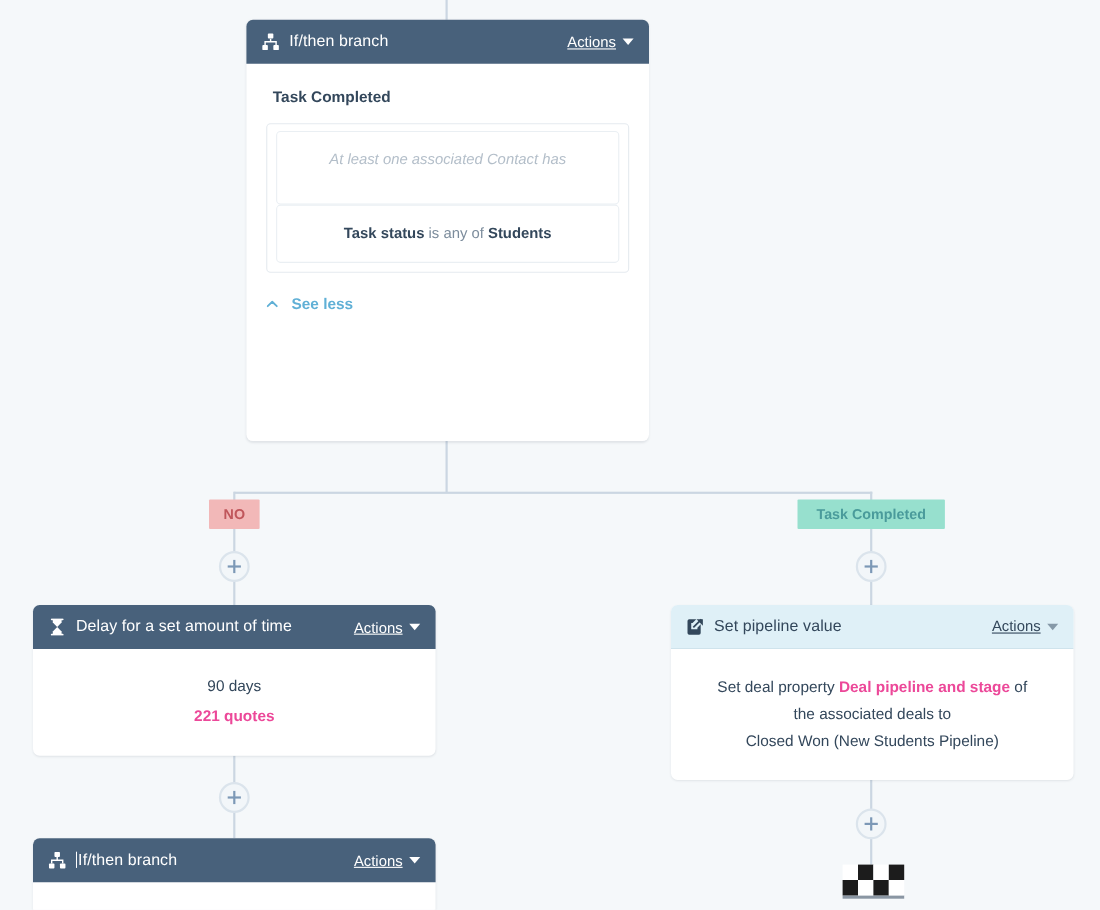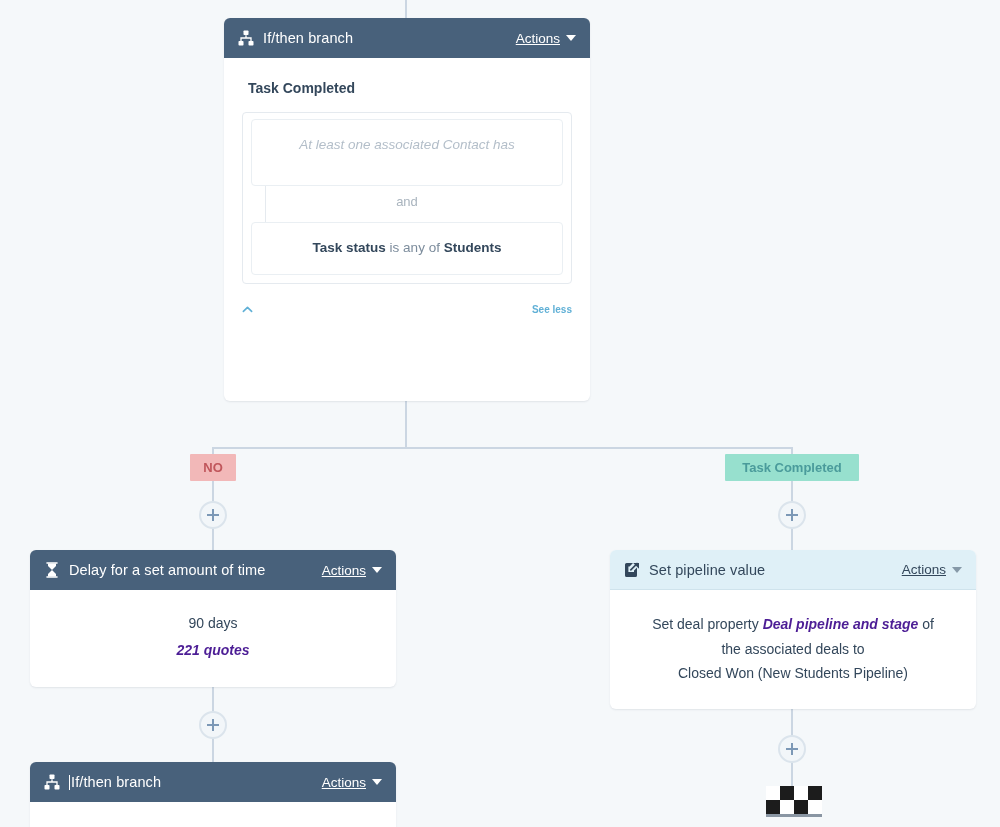--- a/index.html
+++ b/index.html
@@ -177,24 +177,24 @@
     position: absolute;
     left: 14px;
     top: 0;
     bottom: 0;
     width: 1px;
     background: #e5eaef;
   }
   .see-less {
     display: flex;
     align-items: center;
-    justify-content: space-between;
-    gap: 24px;
+    justify-content: flex-start;
+    gap: 12px;
     color: #60b0d6;
-    font-size: 10px;
+    font-size: 14px;
     font-weight: bold;
     margin-top: 20px;
     cursor: pointer;
   }
   .chev-up {
     width: 11px;
     height: 11px;
     display: block;
   }
 
@@ -222,21 +222,21 @@
   }
 
   
   .body-center {
     text-align: center;
     color: #33475b;
     font-size: 14px;
     line-height: 1.8;
     padding-top: 26px;
   }
-  .link-blue { color: #4c1d95; font-style: italic; }
+  .link-blue { color: #ec4899; }
   .link-blue.bold { font-weight: bold; }
 
   
   .flag {
     position: absolute;
     z-index: 4;
     display: grid;
     grid-template-columns: repeat(4, 14px);
     grid-template-rows: repeat(2, 14px);
   }
@@ -287,24 +287,20 @@
       </span>
     </div>
     <div class="card-body">
       <div class="branch-name">Task Completed</div>
 
       <div class="cond-group">
         <div class="cond-box">
           <div class="cond-sub">At least one associated Contact has</div>
         </div>
 
-        <div class="and-row">
-          <span class="and-stem"></span>
-          <span class="and-label">and</span>
-        </div>
 
         <div class="cond-box">
           <div class="cond-main">
             <b>Task status</b>
             <span>is any of</span>
             <b>Students</b>
           </div>
         </div>
       </div>
 

